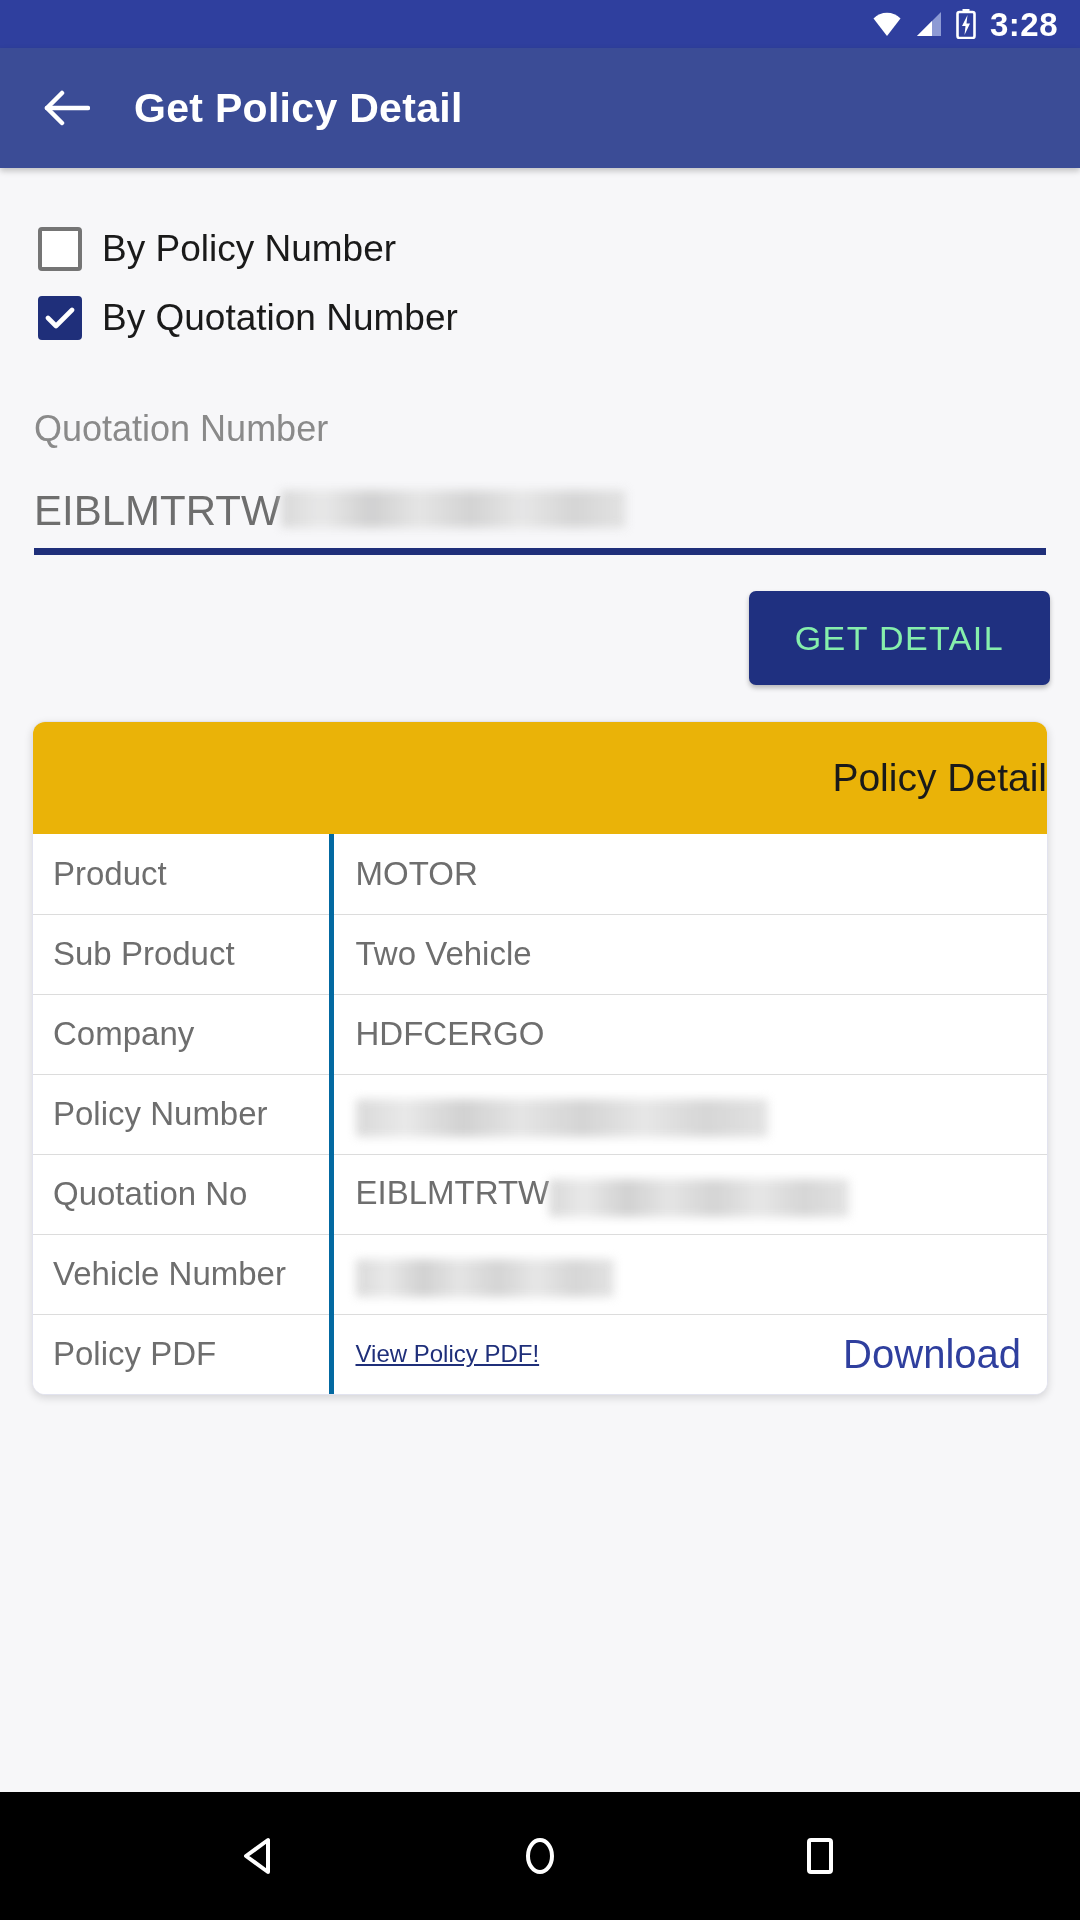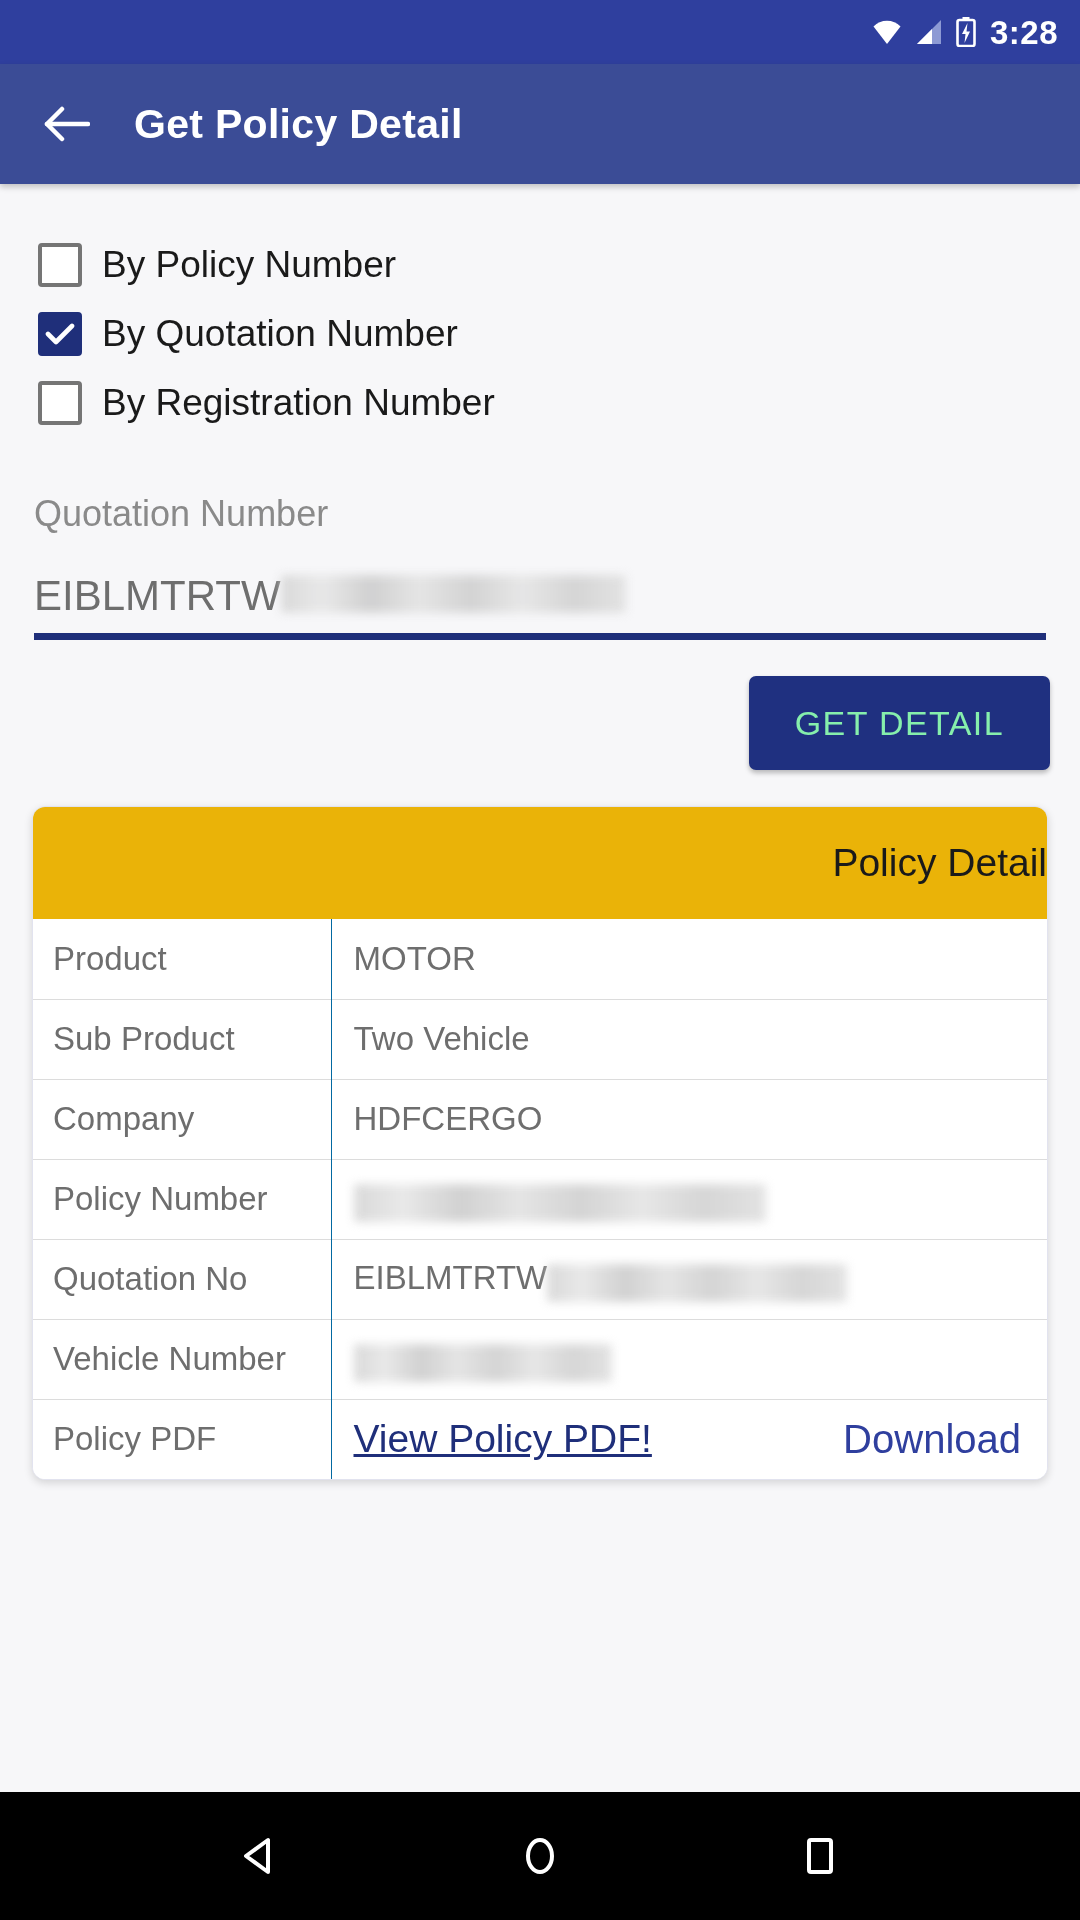--- a/index.html
+++ b/index.html
@@ -6,21 +6,21 @@
   html, body {
     width:1080px; height:1920px;
     background:#f7f7f9;
     font-family:"Liberation Sans", sans-serif;
     overflow:hidden;
   }
   .screen { position:relative; width:1080px; height:1920px; background:#f7f7f9; }
 
   
   .status-bar {
-    height:64px; background:#2f3f9e;
+    height:48px; background:#2f3f9e;
     display:flex; align-items:center; justify-content:flex-end;
     padding-right:22px; gap:14px;
   }
   .sb-icons { display:flex; align-items:center; gap:13px; }
   .wifi-icon { width:30px; height:26px; }
   .signal-icon { width:28px; height:26px; }
   .battery-icon { width:20px; height:30px; }
   .clock {
     color:#ffffff; font-size:33px; font-weight:bold;
     letter-spacing:0.5px; line-height:1;
@@ -95,27 +95,27 @@
   }
   .card-title { font-size:39px; color:#1a1a1a; }
 
   .detail-table { width:100%; border-collapse:collapse; background:#ffffff; }
   .detail-table tr { height:80px; }
   .detail-table td {
     border-top:1px solid #dcdcdc; font-size:33px; color:#6e6e6e;
     vertical-align:middle; padding:0 0 0 20px;
   }
   .detail-table tr:first-child td { border-top:none; }
-  .detail-table td.key { width:298px; border-right:1px solid #0369a1;margin-left:32px; }
+  .detail-table td.key { width:298px; border-right:5px solid #0369a1;margin-left:32px; }
   .detail-table td.val { padding-left:22px; }
 
   .pdf-cell { display:flex; align-items:center; justify-content:space-between;
               padding-right:26px; }
   .pdf-link {
-    color:#1f2f7a; font-size:39px; text-decoration:underline; cursor:pointer;
+    color:#1f2f7a; font-size:24px; text-decoration:underline; cursor:pointer;
   }
   .download-link {
     color:#2f3f9e; font-size:40px; text-decoration:none; cursor:pointer;
   }
 
   
   .nav-bar {
     position:absolute; bottom:0; left:0; width:1080px; height:128px;
     background:#000000; display:flex; align-items:center;
     justify-content:space-around; padding:0 120px;
@@ -167,26 +167,20 @@
       <div class="checkbox-row">
         <span class="cb checked">
           <svg class="tick" viewBox="0 0 30 24">
             <path d="M3 12 L11 20 L27 4" stroke="#ffffff" stroke-width="4.6" fill="none" stroke-linecap="round" stroke-linejoin="round"></path>
           </svg>
         </span>
         <span class="cb-label">By Quotation Number</span>
       </div>
 
 
-      <div class="checkbox-row">
-        <span class="cb">
-          
-        </span>
-        <span class="cb-label">By Registration Number</span>
-      </div>
 
     </div>
 
     <div class="field-label">Quotation Number</div>
 
     <div class="field-wrap">
       <div class="field-value">
         <span>EIBLMTRTW</span>
         <span class="redacted" style="width:345px;"></span>
       </div>

